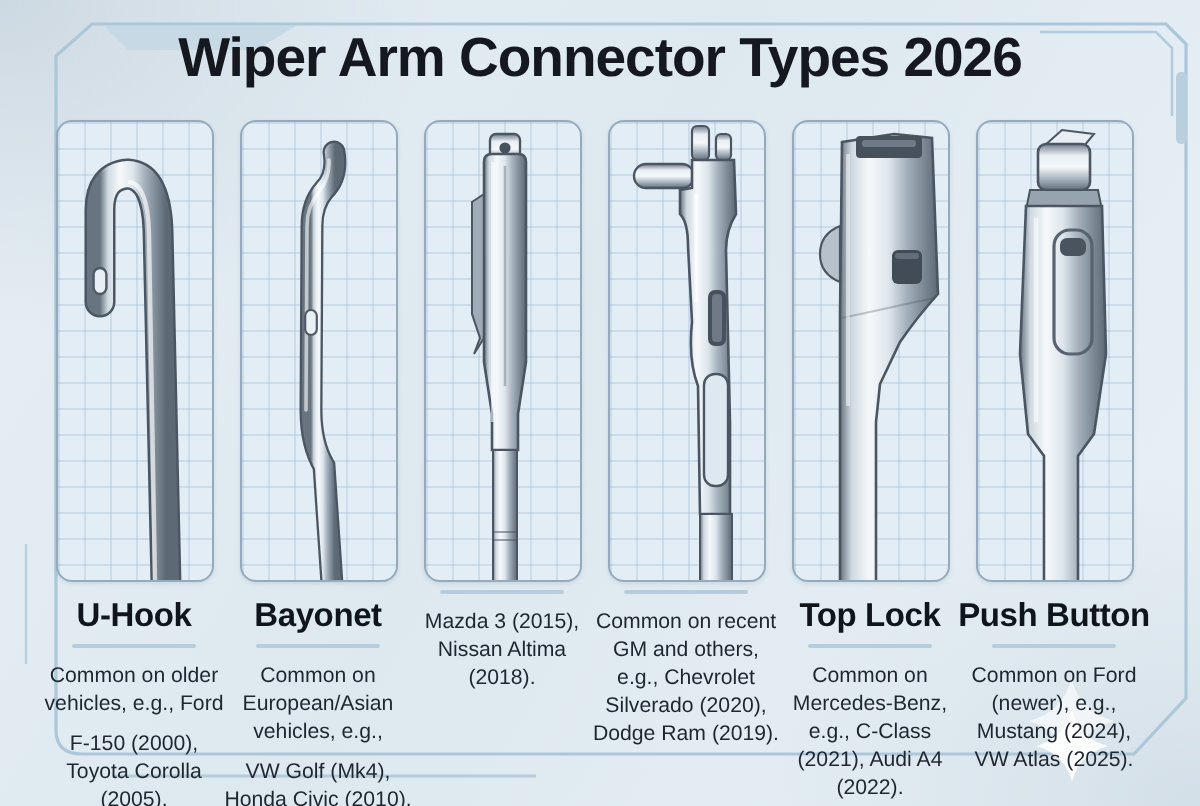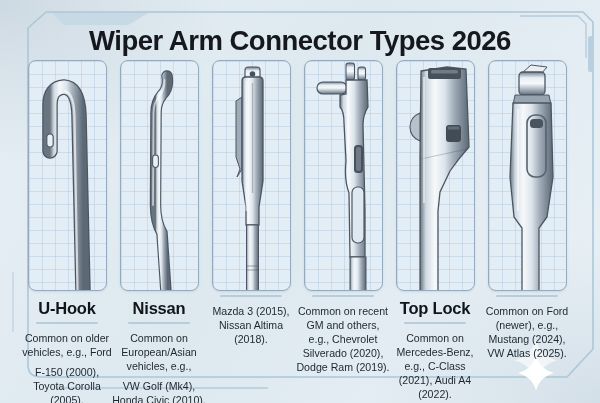--- a/index.html
+++ b/index.html
@@ -8,21 +8,21 @@
     font-family:"Liberation Sans", sans-serif;
     background:
       radial-gradient(420px 300px at 0% 0%, #cdd9e2 0%, rgba(205,217,226,0) 55%),
       radial-gradient(420px 300px at 100% 100%, #d3dfe8 0%, rgba(211,223,232,0) 55%),
       linear-gradient(120deg,#e7eff5 0%, #dde8ef 45%, #e9f1f6 100%);
   }
   .frame-svg{position:absolute;left:0;top:0;}
   .title{
     position:absolute;top:13px;left:0;width:100%;
     text-align:center;font-size:27.5px;font-weight:800;
-    letter-spacing:-0.5px;color:#15181e;margin-top:12px;
+    letter-spacing:-0.5px;color:#15181e;
   }
   .cols{
     position:absolute;left:21px;top:60px;width:552px;
     display:flex;justify-content:space-between;
   }
   .col{width:92px;display:flex;flex-direction:column;align-items:center;}
   .panel{
     width:79px;height:231px;border:1px solid #95abbd;border-radius:8px;
     box-sizing:border-box;overflow:hidden;
     background-color:#e2edf6;
@@ -104,21 +104,21 @@
 
     <div class="col">
       <div class="panel">
         <svg width="79" height="231" viewBox="0 0 79 231">
           <path d="M46,15 Q48,27 41,34 Q35,41 35,52 L34.5,144 Q34.5,161 41,172 L45,231" fill="none" stroke="#4b5662" stroke-width="11.5" stroke-linecap="round"></path>
           <path d="M46,15 Q48,27 41,34 Q35,41 35,52 L34.5,144 Q34.5,161 41,172 L45,231" fill="none" stroke="url(#gmH)" stroke-width="9.2" stroke-linecap="round"></path>
           <path d="M43.5,19 Q44,28 38.5,35 Q32.5,42 32.5,52 L32,144" fill="none" stroke="rgba(255,255,255,.6)" stroke-width="1.8" stroke-linecap="round"></path>
           <rect x="31.6" y="94" width="5.8" height="12.5" rx="2.9" fill="#e8eff5" stroke="#4f5a66" stroke-width="1.1"></rect>
         </svg>
       </div>
-      <div class="tname">Nissan</div>
+      <div class="tname">Bayonet</div>
       <div class="tline"></div>
       <div class="tdesc">
         <p>Common on European/Asian vehicles, e.g.,</p>
         <p>VW Golf (Mk4), Honda Civic (2010).</p>
       </div>
     </div>
 
     <div class="col">
       <div class="panel">
         <svg width="79" height="231" viewBox="0 0 79 231">
@@ -185,20 +185,21 @@
         <svg width="79" height="231" viewBox="0 0 79 231">
           <path d="M33,12 L42,4 L58,6 L53,12 Z" fill="#e8eef4" stroke="#4b5662" stroke-width="1"></path>
           <rect x="30" y="11" width="26" height="23" rx="4" fill="url(#gmV)" stroke="#4b5662" stroke-width="1.3"></rect>
           <path d="M26,34 L60,34 L62,44 L24,44 Z" fill="#97a3af" stroke="#4b5662" stroke-width="1"></path>
           <path d="M24,42 L62,42 L64,116 L58,156 L50,167 L50,231 L33,231 L33,167 L25,156 L21,116 Z" fill="url(#gmH)" stroke="#4b5662" stroke-width="1.3"></path>
           <rect x="38" y="54" width="19" height="62" rx="8" fill="none" stroke="#57636f" stroke-width="1.6"></rect>
           <rect x="41" y="58" width="13" height="9" rx="3.5" fill="#49545f"></rect>
           <path d="M29,48 V150" stroke="rgba(255,255,255,.55)" stroke-width="2.2"></path>
         </svg>
       </div>
+      <div class="tname">Push Button</div>
       <div class="tline"></div>
       <div class="tdesc">
         <p>Common on Ford (newer), e.g., Mustang (2024), VW Atlas (2025).</p>
 
       </div>
     </div>
 
   </div>
 </div>
 

